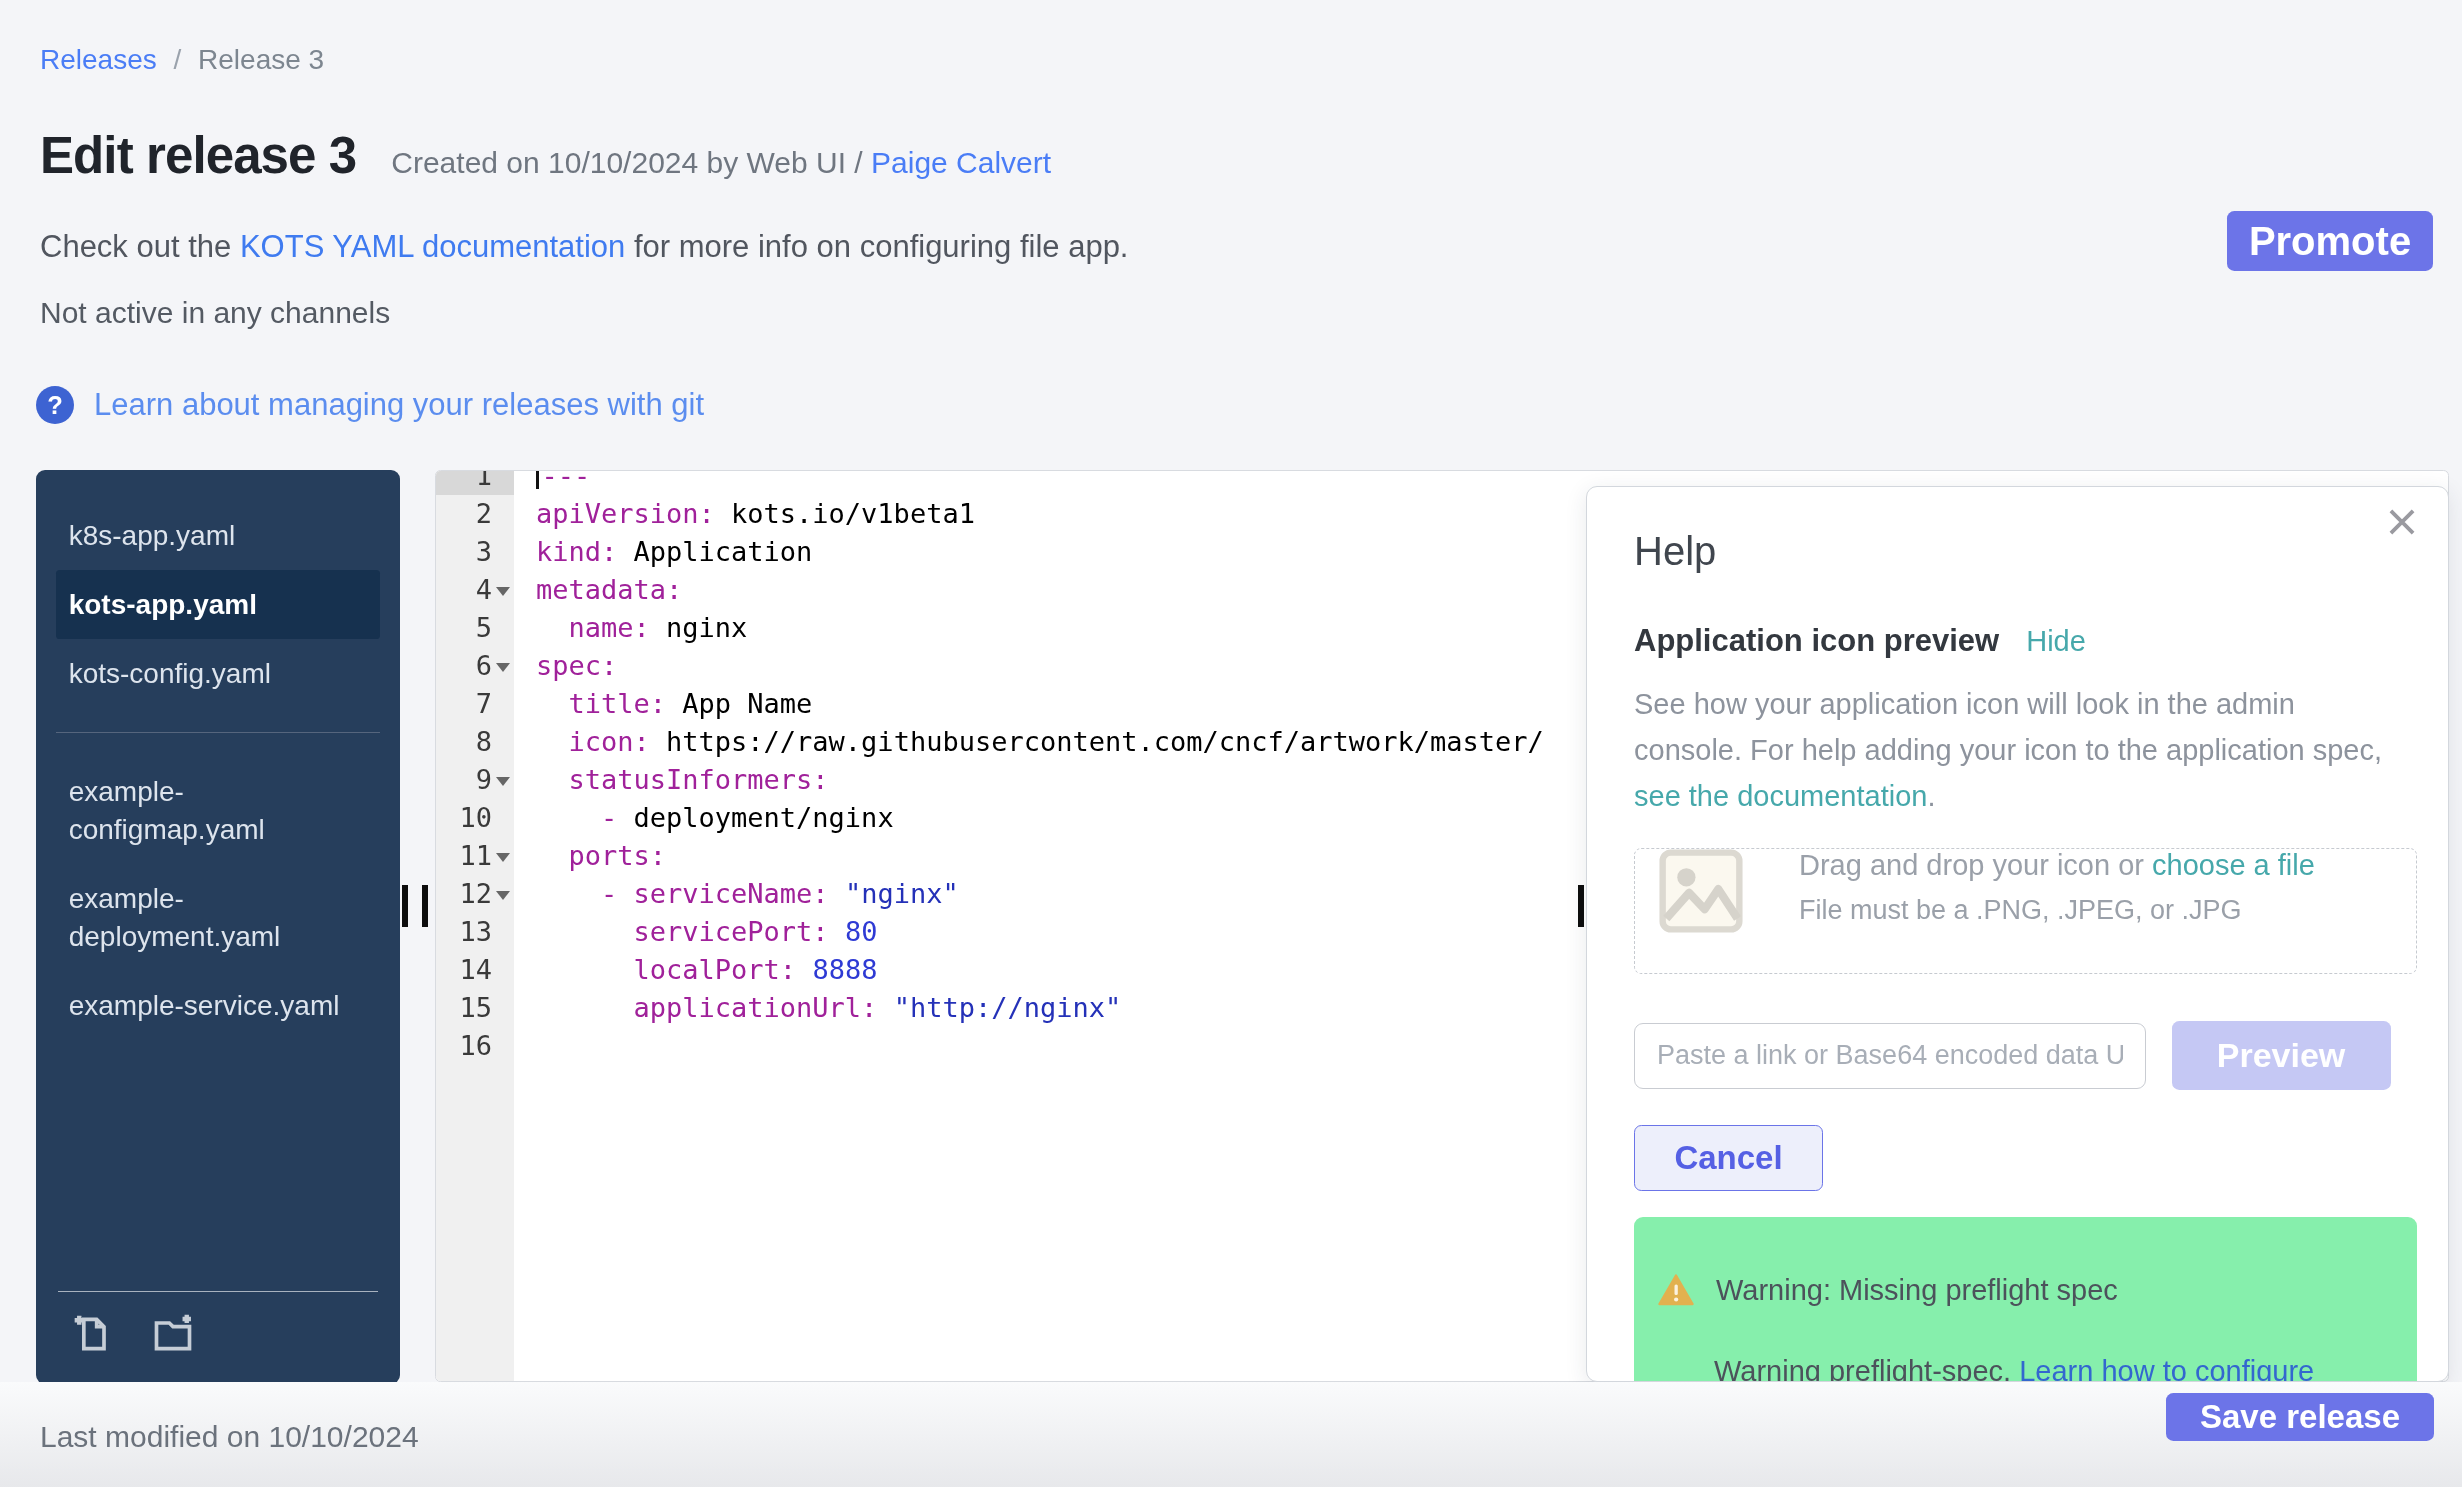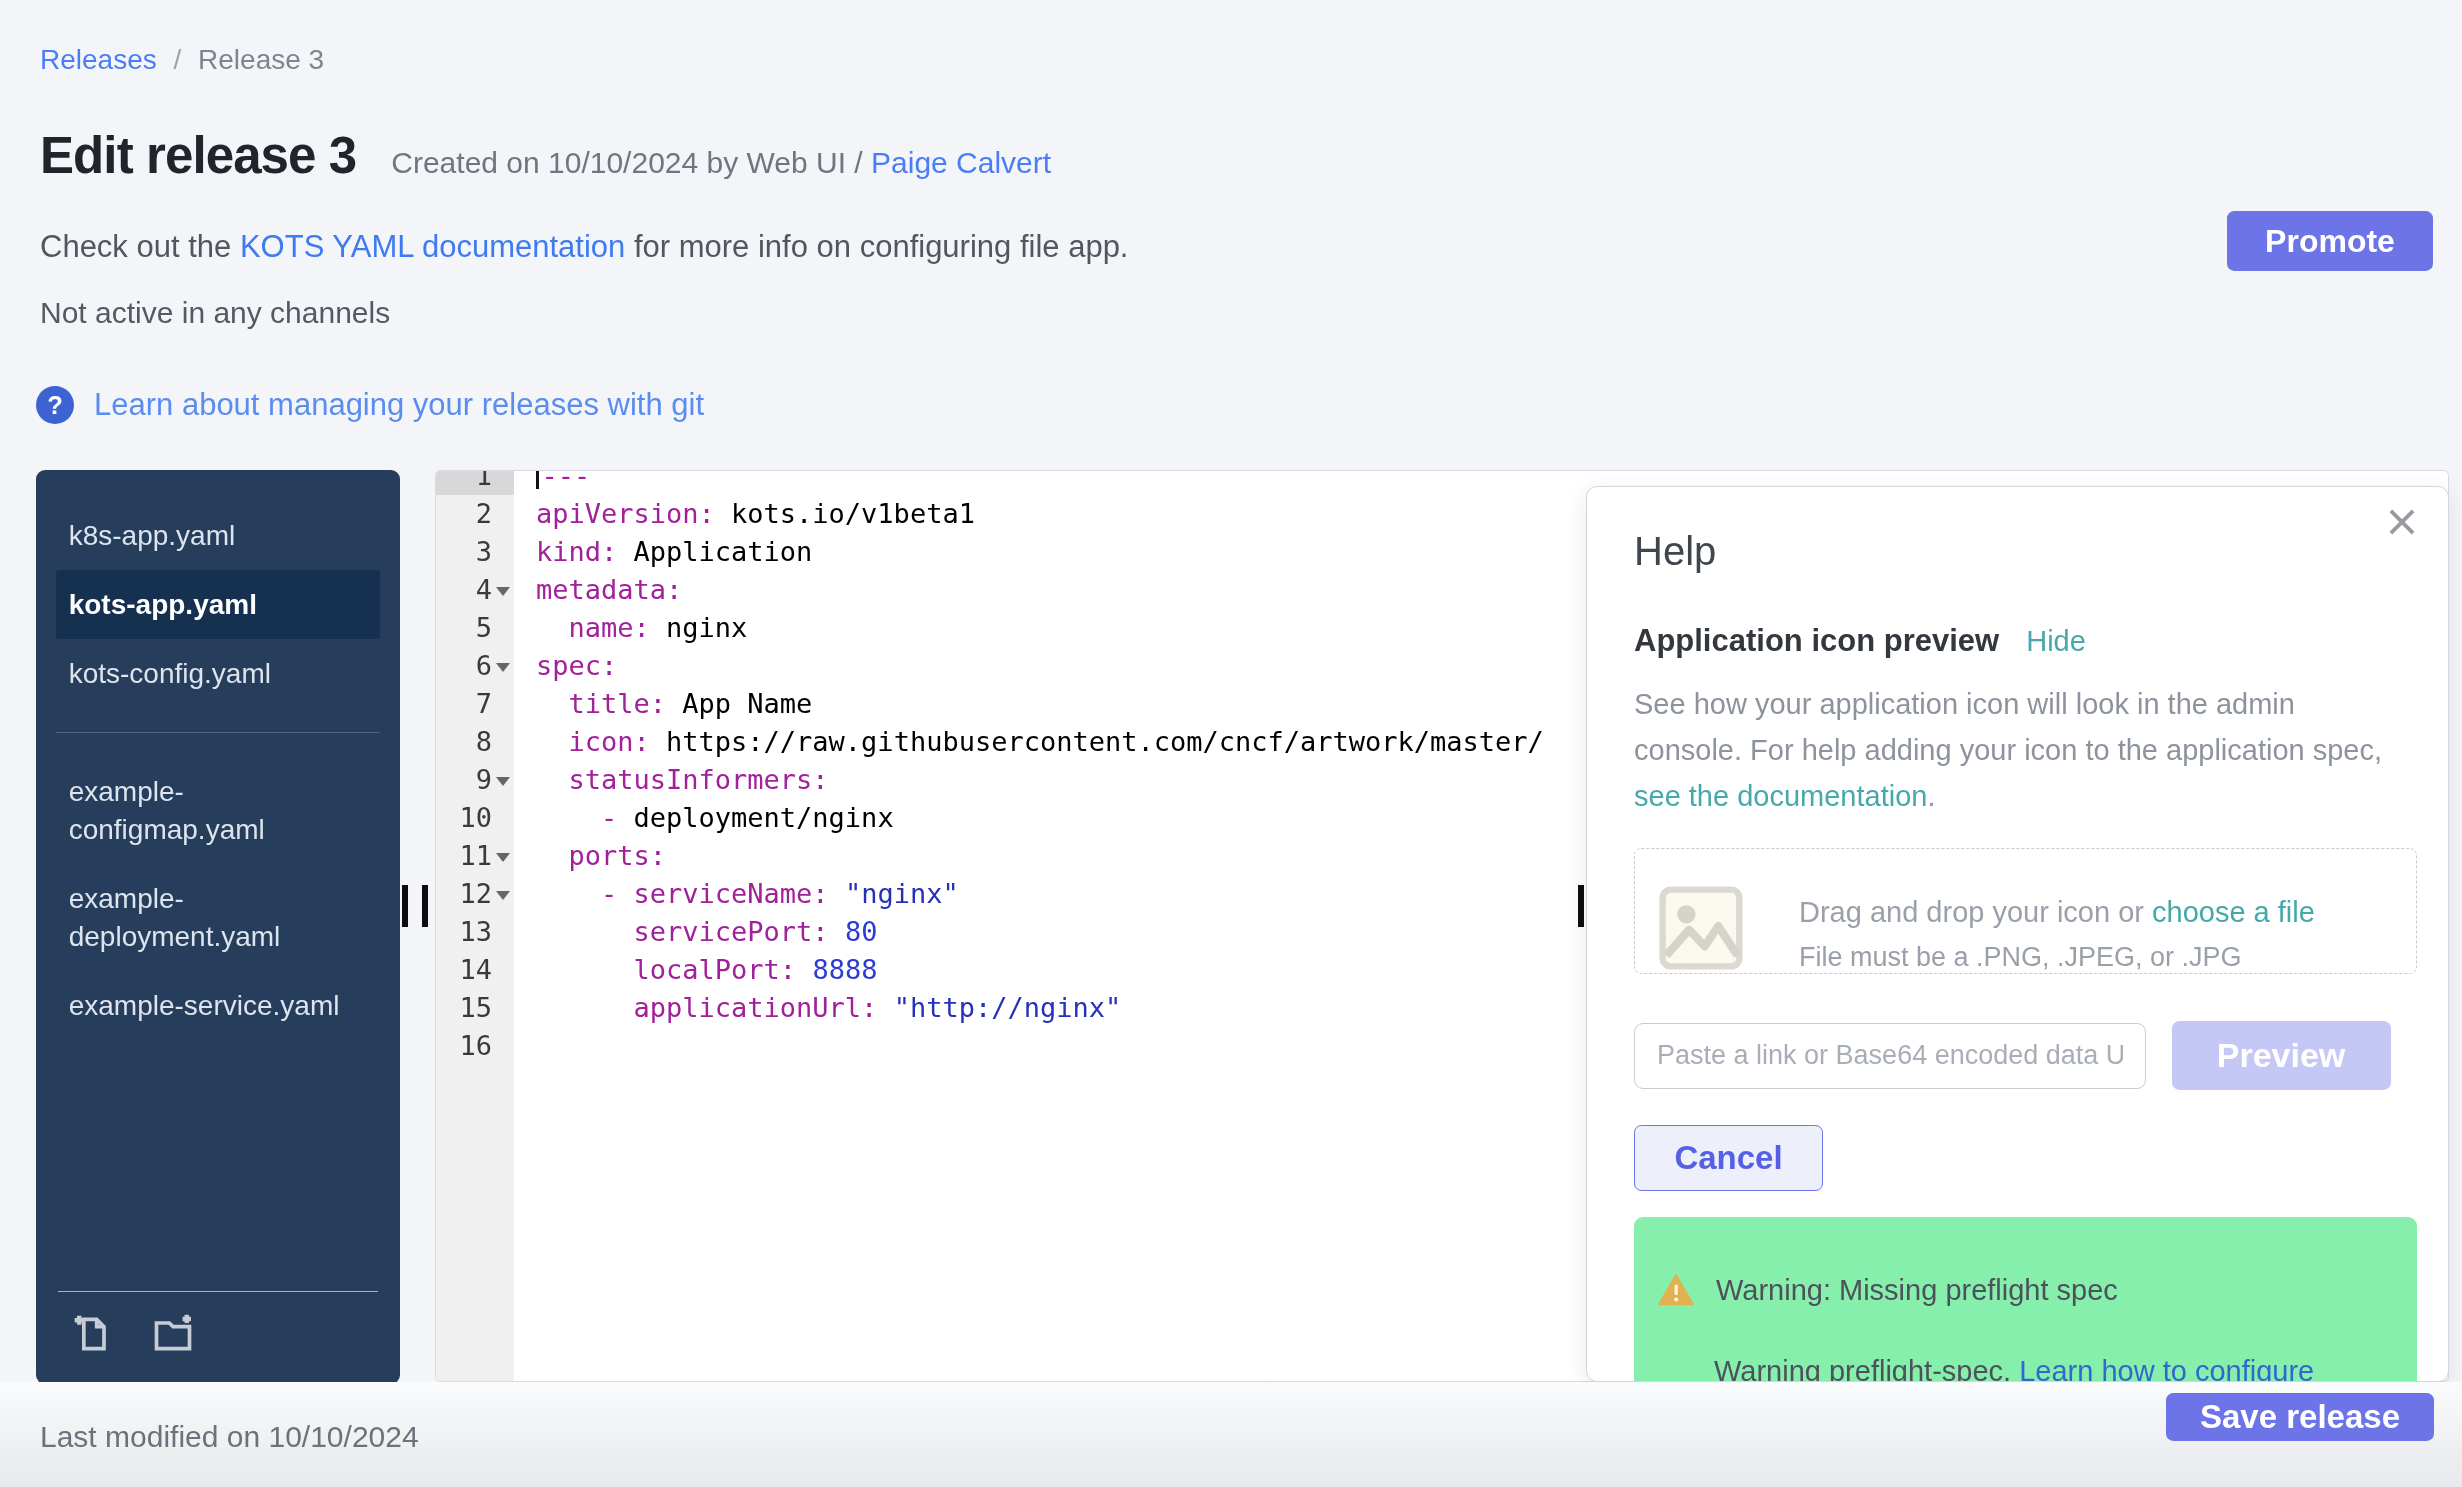--- a/index.html
+++ b/index.html
@@ -18,21 +18,21 @@
   .created { font-size:30px; color:#6f7680; margin-left:35px; }
   .created a { color:#4a7df6; text-decoration:none; }
 
   .info-line { position:absolute; left:40px; top:229px; font-size:31px; color:#51565f; }
   .info-line a { color:#3f7bf0; text-decoration:none; }
 
   .channel-line { position:absolute; left:40px; top:296px; font-size:30px; color:#545a63; }
 
   .promote-btn { position:absolute; right:29px; top:211px; width:206px; height:60px;
     background:#6c74e8; border:none; border-radius:7.3px; color:#fff; font-weight:bold;
-    font-size:32px; font-family:inherit; cursor:pointer; }
+    font-size:40px; font-family:inherit; cursor:pointer; }
 
   .git-row { position:absolute; left:36px; top:386px; display:flex; align-items:center; }
   .q-icon { width:38px; height:38px; border-radius:50%; background:#3d63d2; color:#fff;
     font-size:25.5px; font-weight:bold; display:flex; align-items:center; justify-content:center; }
   .git-link { margin-left:20px; font-size:31px; color:#5b8def; text-decoration:none; }
 
   
   .sidebar { position:absolute; left:36px; top:470px; width:364px; height:914px;
     background:#263e5c; border-radius:9px; padding-top:31px; }
   .file-item { margin:0 20px; padding:15.5px 9px 15.5px 12.7px; color:#dde4ed; font-size:28px;
@@ -68,21 +68,21 @@
     box-shadow:0 5.5px 22px rgba(40,50,70,.10); overflow:hidden; }
   .close-x { position:absolute; right:27px; top:16.4px; cursor:pointer; }
   .help-title { margin:42px 0 0 47px; font-size:40px; color:#40464e; font-weight:normal; }
   .preview-row { margin:49px 0 0 47px; display:flex; align-items:baseline; }
   .preview-title { font-size:31px; font-weight:bold; color:#33383f; }
   .hide-link { margin-left:27px; font-size:29px; color:#46a8ab; text-decoration:none; }
   .help-desc { margin:22px 49px 0 47px; font-size:29px; color:#8d939d; line-height:46px; }
   .help-desc a { color:#46a8ab; text-decoration:none; }
 
   .dropzone { margin:29px 31px 0 47px; height:126px; border:1.8px dashed #c6cad0; border-radius:7.3px;
-    display:flex; align-items:flex-end; padding-left:24px; }
+    display:flex; align-items:flex-start; padding-left:24px; }
   .dz-text { margin-left:56px; }
   .dz-line1 { font-size:29px; color:#9aa0a9; }
   .dz-line1 a { color:#46a8ab; text-decoration:none; }
   .dz-line2 { font-size:27px; color:#9aa0a9; margin-top:12.7px; }
 
   .input-row { margin:47px 31px 0 47px; display:flex; align-items:center; }
   .icon-input { width:512px; height:66px; border:1.8px solid #c9ccd2; border-radius:9px;
     font-size:27px; font-family:inherit; padding:0 22px; color:#333; }
   .icon-input::placeholder { color:#a8aeb7; }
   .preview-btn { margin-left:25.5px; width:219px; height:69px; background:#c5c8f4; border:none;

